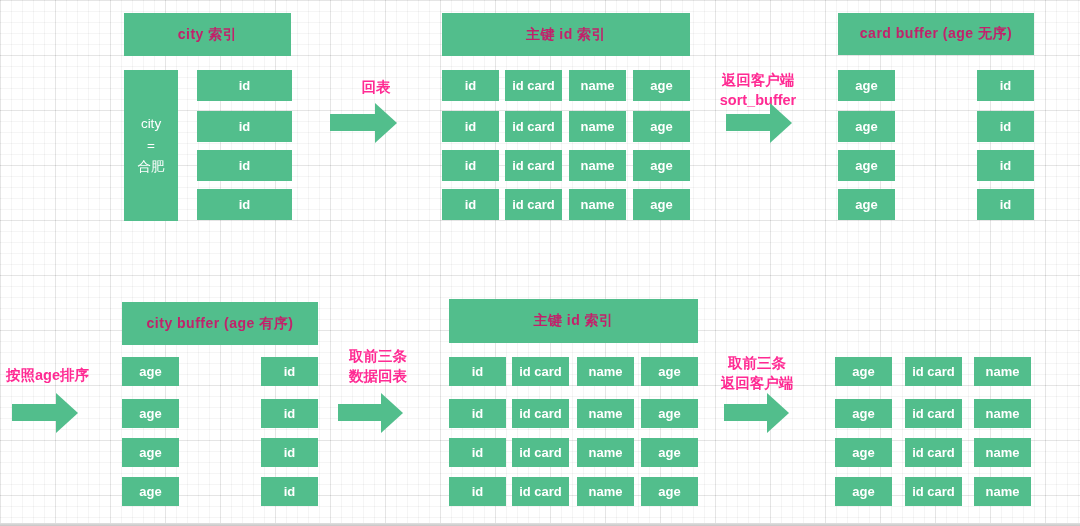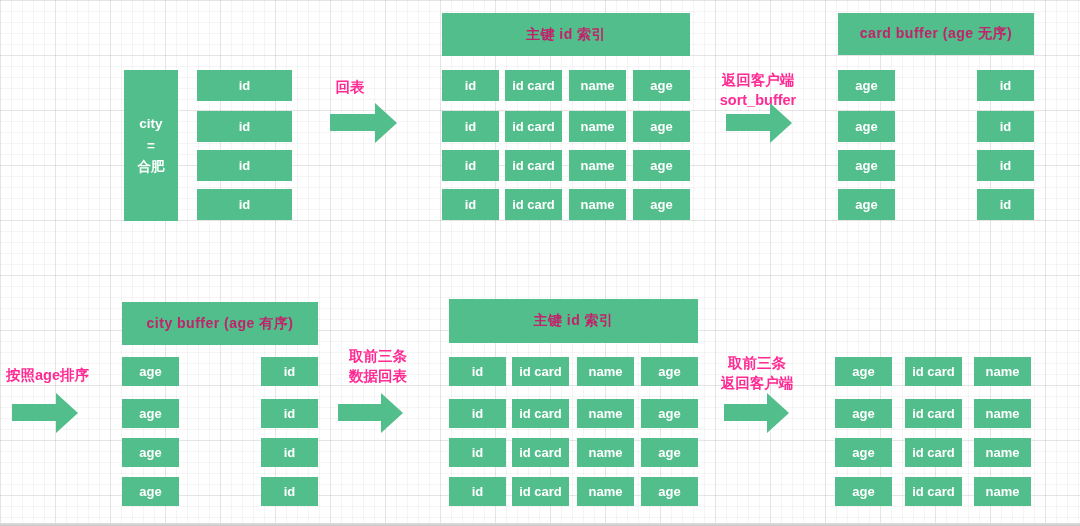--- a/index.html
+++ b/index.html
@@ -28,21 +28,21 @@
     font-weight:700;font-size:14px;display:flex;align-items:center;justify-content:center;
     letter-spacing:0.5px;
   }
   .cell{
     position:absolute;background:var(--green);color:var(--cell-text);
     font-weight:700;font-size:13px;display:flex;align-items:center;justify-content:center;
     white-space:pre;
   }
   .keycol{
     position:absolute;background:var(--green);color:var(--cell-text);
-    font-weight:700;font-size:13.5px;display:flex;align-items:center;justify-content:center;
+    font-weight:400;font-size:13.5px;display:flex;align-items:center;justify-content:center;
     text-align:center;white-space:pre-line;line-height:1.6;
   }
   .lbl{
     position:absolute;color:var(--label-pink);font-weight:700;font-size:14.5px;
     text-align:center;white-space:pre-line;line-height:1.35;
   }
   .arrow{
     position:absolute;height:17px;background:var(--green);
   }
   .arrow::after{
@@ -83,29 +83,30 @@
     -webkit-text-stroke:1.2px #c5c5c5;
     text-shadow:0 0 2px rgba(170,170,170,0.65);
     letter-spacing:2px;white-space:nowrap;
   }
 </style>
 </head>
 <body>
 
 <div class="canvas">
 
+  <div class="hdr" style="left:124px;top:13px;width:167px;height:43px">city 索引</div>
   <div class="keycol" style="left:124px;top:70px;width:54px;height:151px">city
 =
 合肥</div>
   <div class="cell" style="left:197px;top:70px;width:95px;height:31px">id</div>
   <div class="cell" style="left:197px;top:111px;width:95px;height:31px">id</div>
   <div class="cell" style="left:197px;top:150px;width:95px;height:31px">id</div>
   <div class="cell" style="left:197px;top:189px;width:95px;height:31px">id</div>
 
-  <div class="lbl" style="left:310px;top:78px;width:80px">回表</div>
+  <div class="lbl" style="left:336px;top:78px;width:80px">回表</div>
   <div class="arrow" style="left:330px;top:114px;width:45px"></div>
 
   <div class="hdr" style="left:442px;top:13px;width:248px;height:43px">主键 id 索引</div>
   <div class="cell" style="left:442px;top:70px;width:57px;height:31px">id</div>
   <div class="cell" style="left:505px;top:70px;width:57px;height:31px">id card</div>
   <div class="cell" style="left:569px;top:70px;width:57px;height:31px">name</div>
   <div class="cell" style="left:633px;top:70px;width:57px;height:31px">age</div>
   <div class="cell" style="left:442px;top:111px;width:57px;height:31px">id</div>
   <div class="cell" style="left:505px;top:111px;width:57px;height:31px">id card</div>
   <div class="cell" style="left:569px;top:111px;width:57px;height:31px">name</div>

